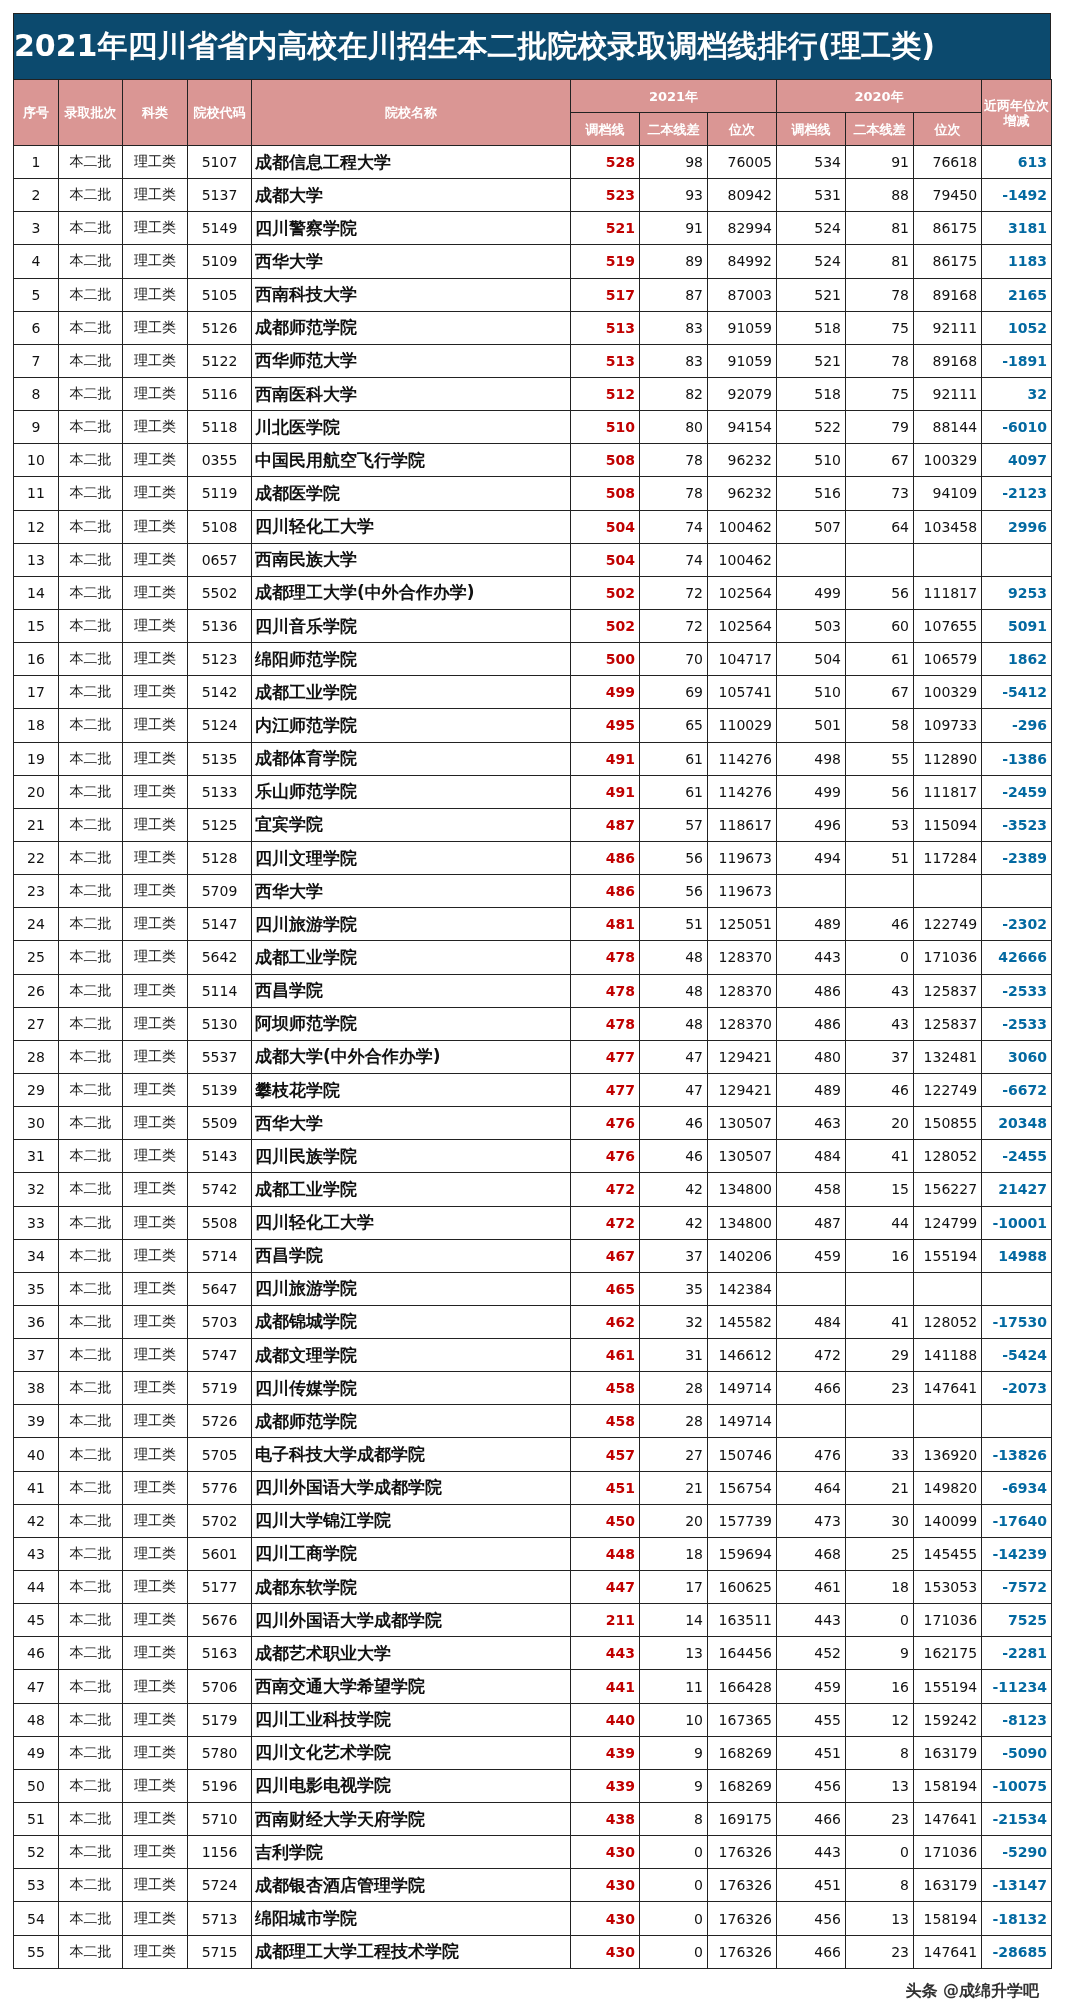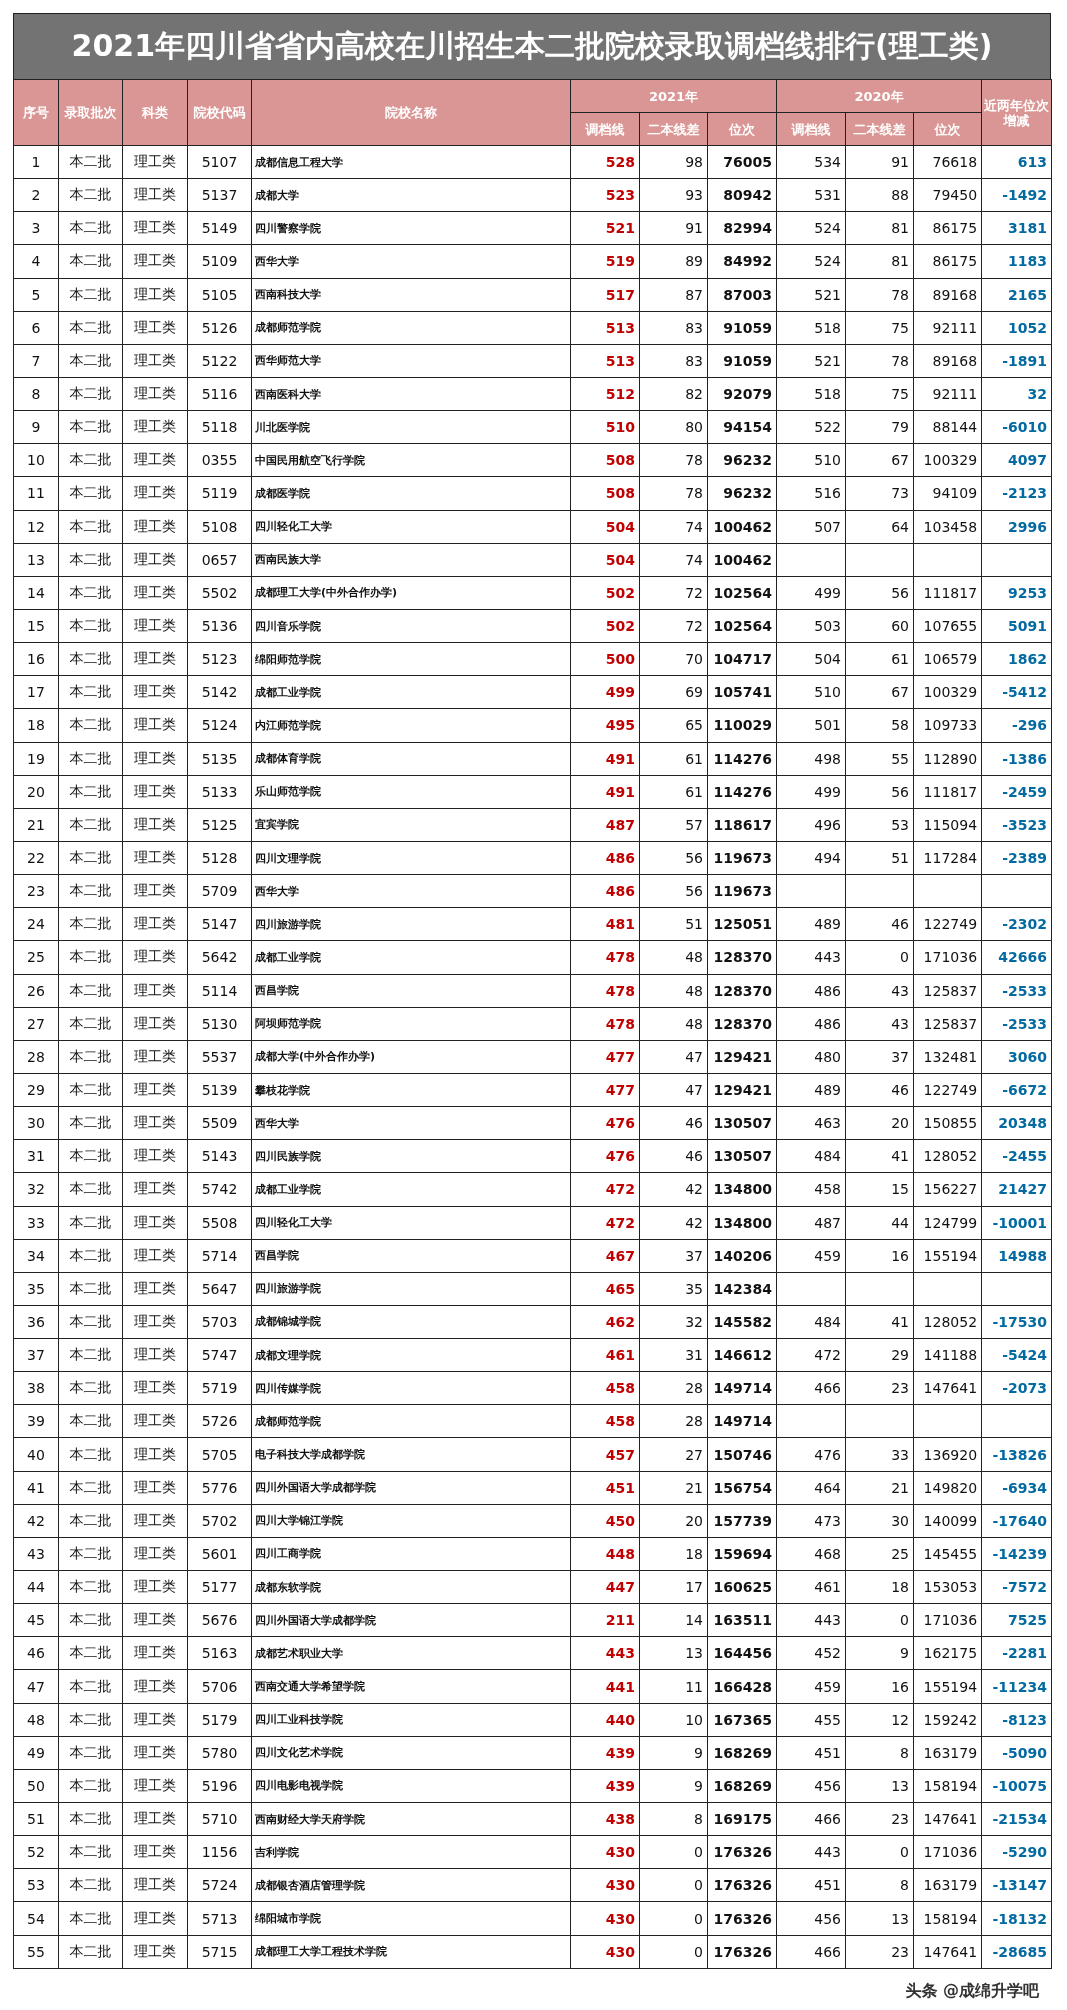--- a/index.html
+++ b/index.html
@@ -1,28 +1,28 @@
 <!DOCTYPE html>
 <html><head>
 <meta charset="utf-8">
 <style>
   html,body{margin:0;padding:0;background:#ffffff;}
   body{width:1067px;height:2010px;position:relative;overflow:hidden;font-family:"DejaVu Sans","Liberation Sans",sans-serif;}
   .sheet{position:absolute;left:13px;top:13px;width:1038px;}
-  .title-bar{height:66px;background:#737373;border:1.5px solid #222;border-bottom:none;box-sizing:border-box;display:flex;align-items:center;justify-content:center;}
+  .title-bar{height:66px;background:#0c4a6e;border:1.5px solid #222;border-bottom:none;box-sizing:border-box;display:flex;align-items:center;justify-content:flex-start;}
   .title-bar span{color:#ffffff;font-weight:bold;font-size:30px;letter-spacing:0px;font-family:"DejaVu Sans",sans-serif;}
   table{border-collapse:collapse;width:1038px;table-layout:fixed;}
   th,td{border:1.5px solid #222;padding:0;box-sizing:border-box;}
   th{background:#DA9694;color:#ffffff;font-weight:bold;font-size:13px;height:33px;text-align:center;line-height:15px;}
   td{height:33.15px;font-size:14px;color:#111;white-space:nowrap;overflow:hidden;}
   td.c{text-align:center;}
   td.r{text-align:right;padding-right:4px;}
-  td.name{font-weight:bold;padding-left:3px;text-align:left;font-size:11px;}
+  td.name{font-weight:bold;padding-left:3px;text-align:left;font-size:17px;}
   td.s21{color:#C00000;font-weight:bold;margin-top:9px;}
-  td.rank21{font-weight:bold;}
+  td.rank21{font-weight:normal;}
   td.delta{color:#0369a1;font-weight:bold;}
   .watermark{position:absolute;right:28px;bottom:8px;font-size:16px;color:#333;font-weight:bold;}
 </style>
 </head>
 <body>
 
 <div class="sheet">
   <div class="title-bar">
     <span>2021年四川省省内高校在川招生本二批院校录取调档线排行(理工类)</span>
   </div>

